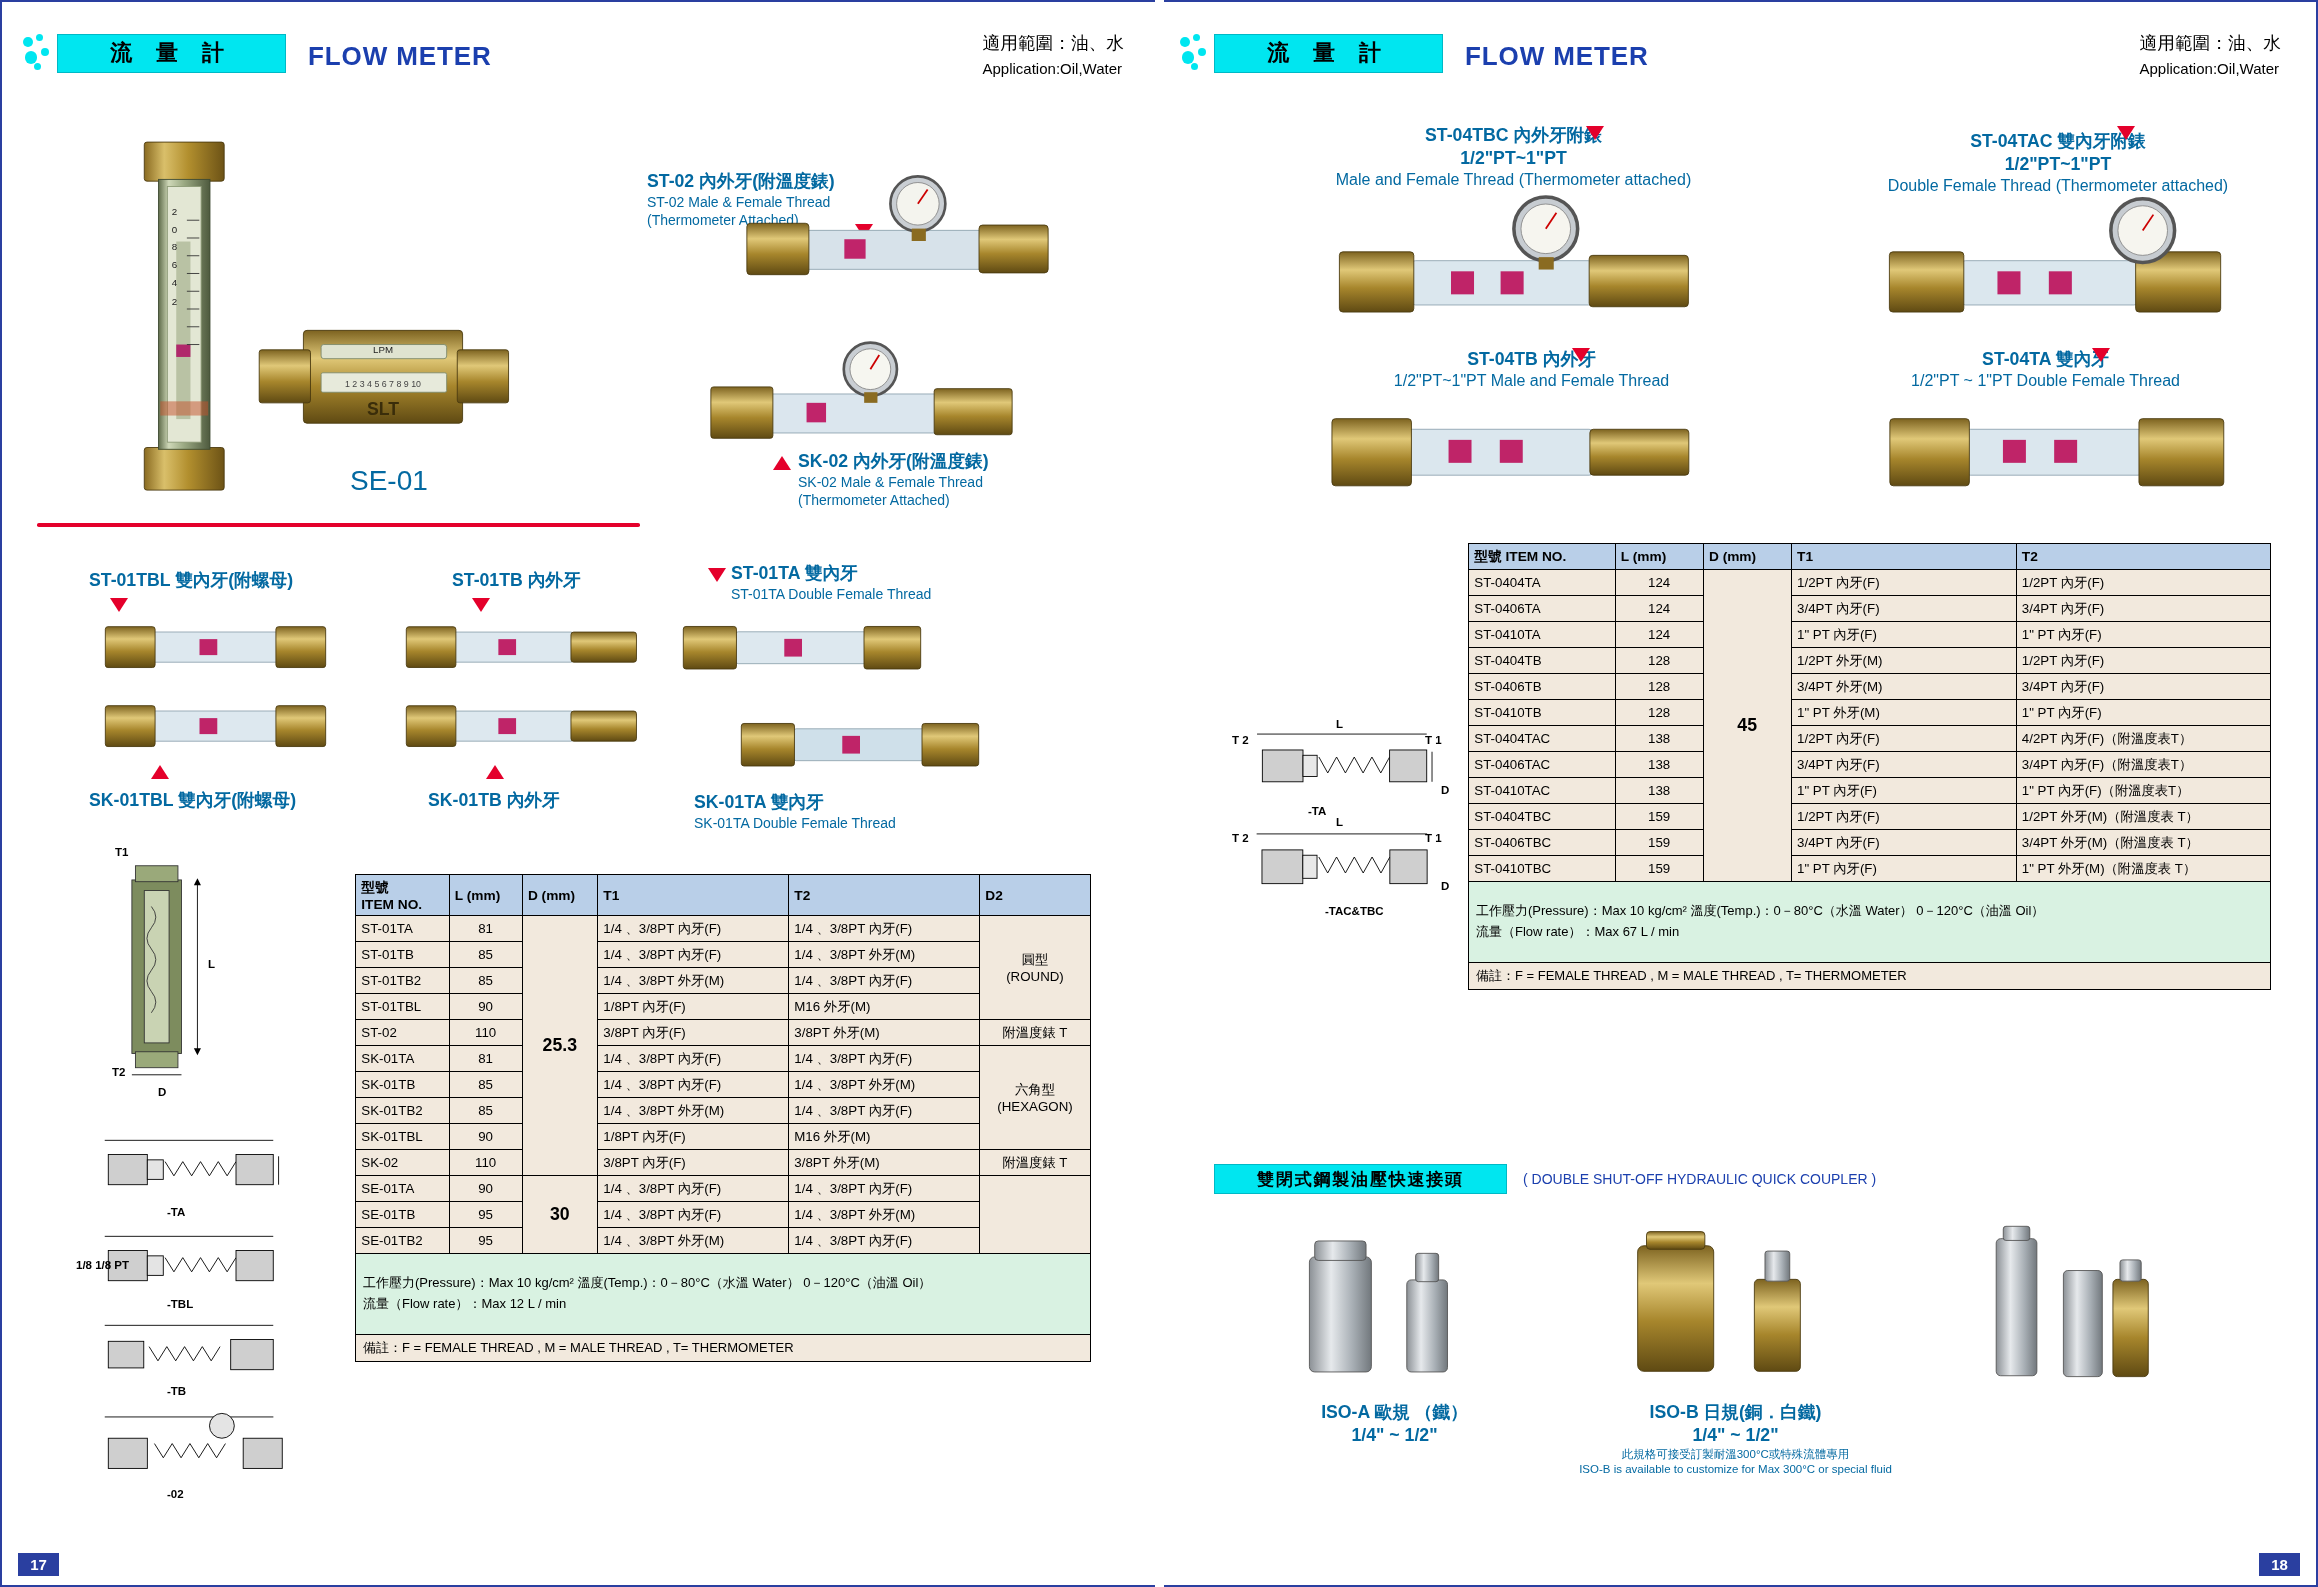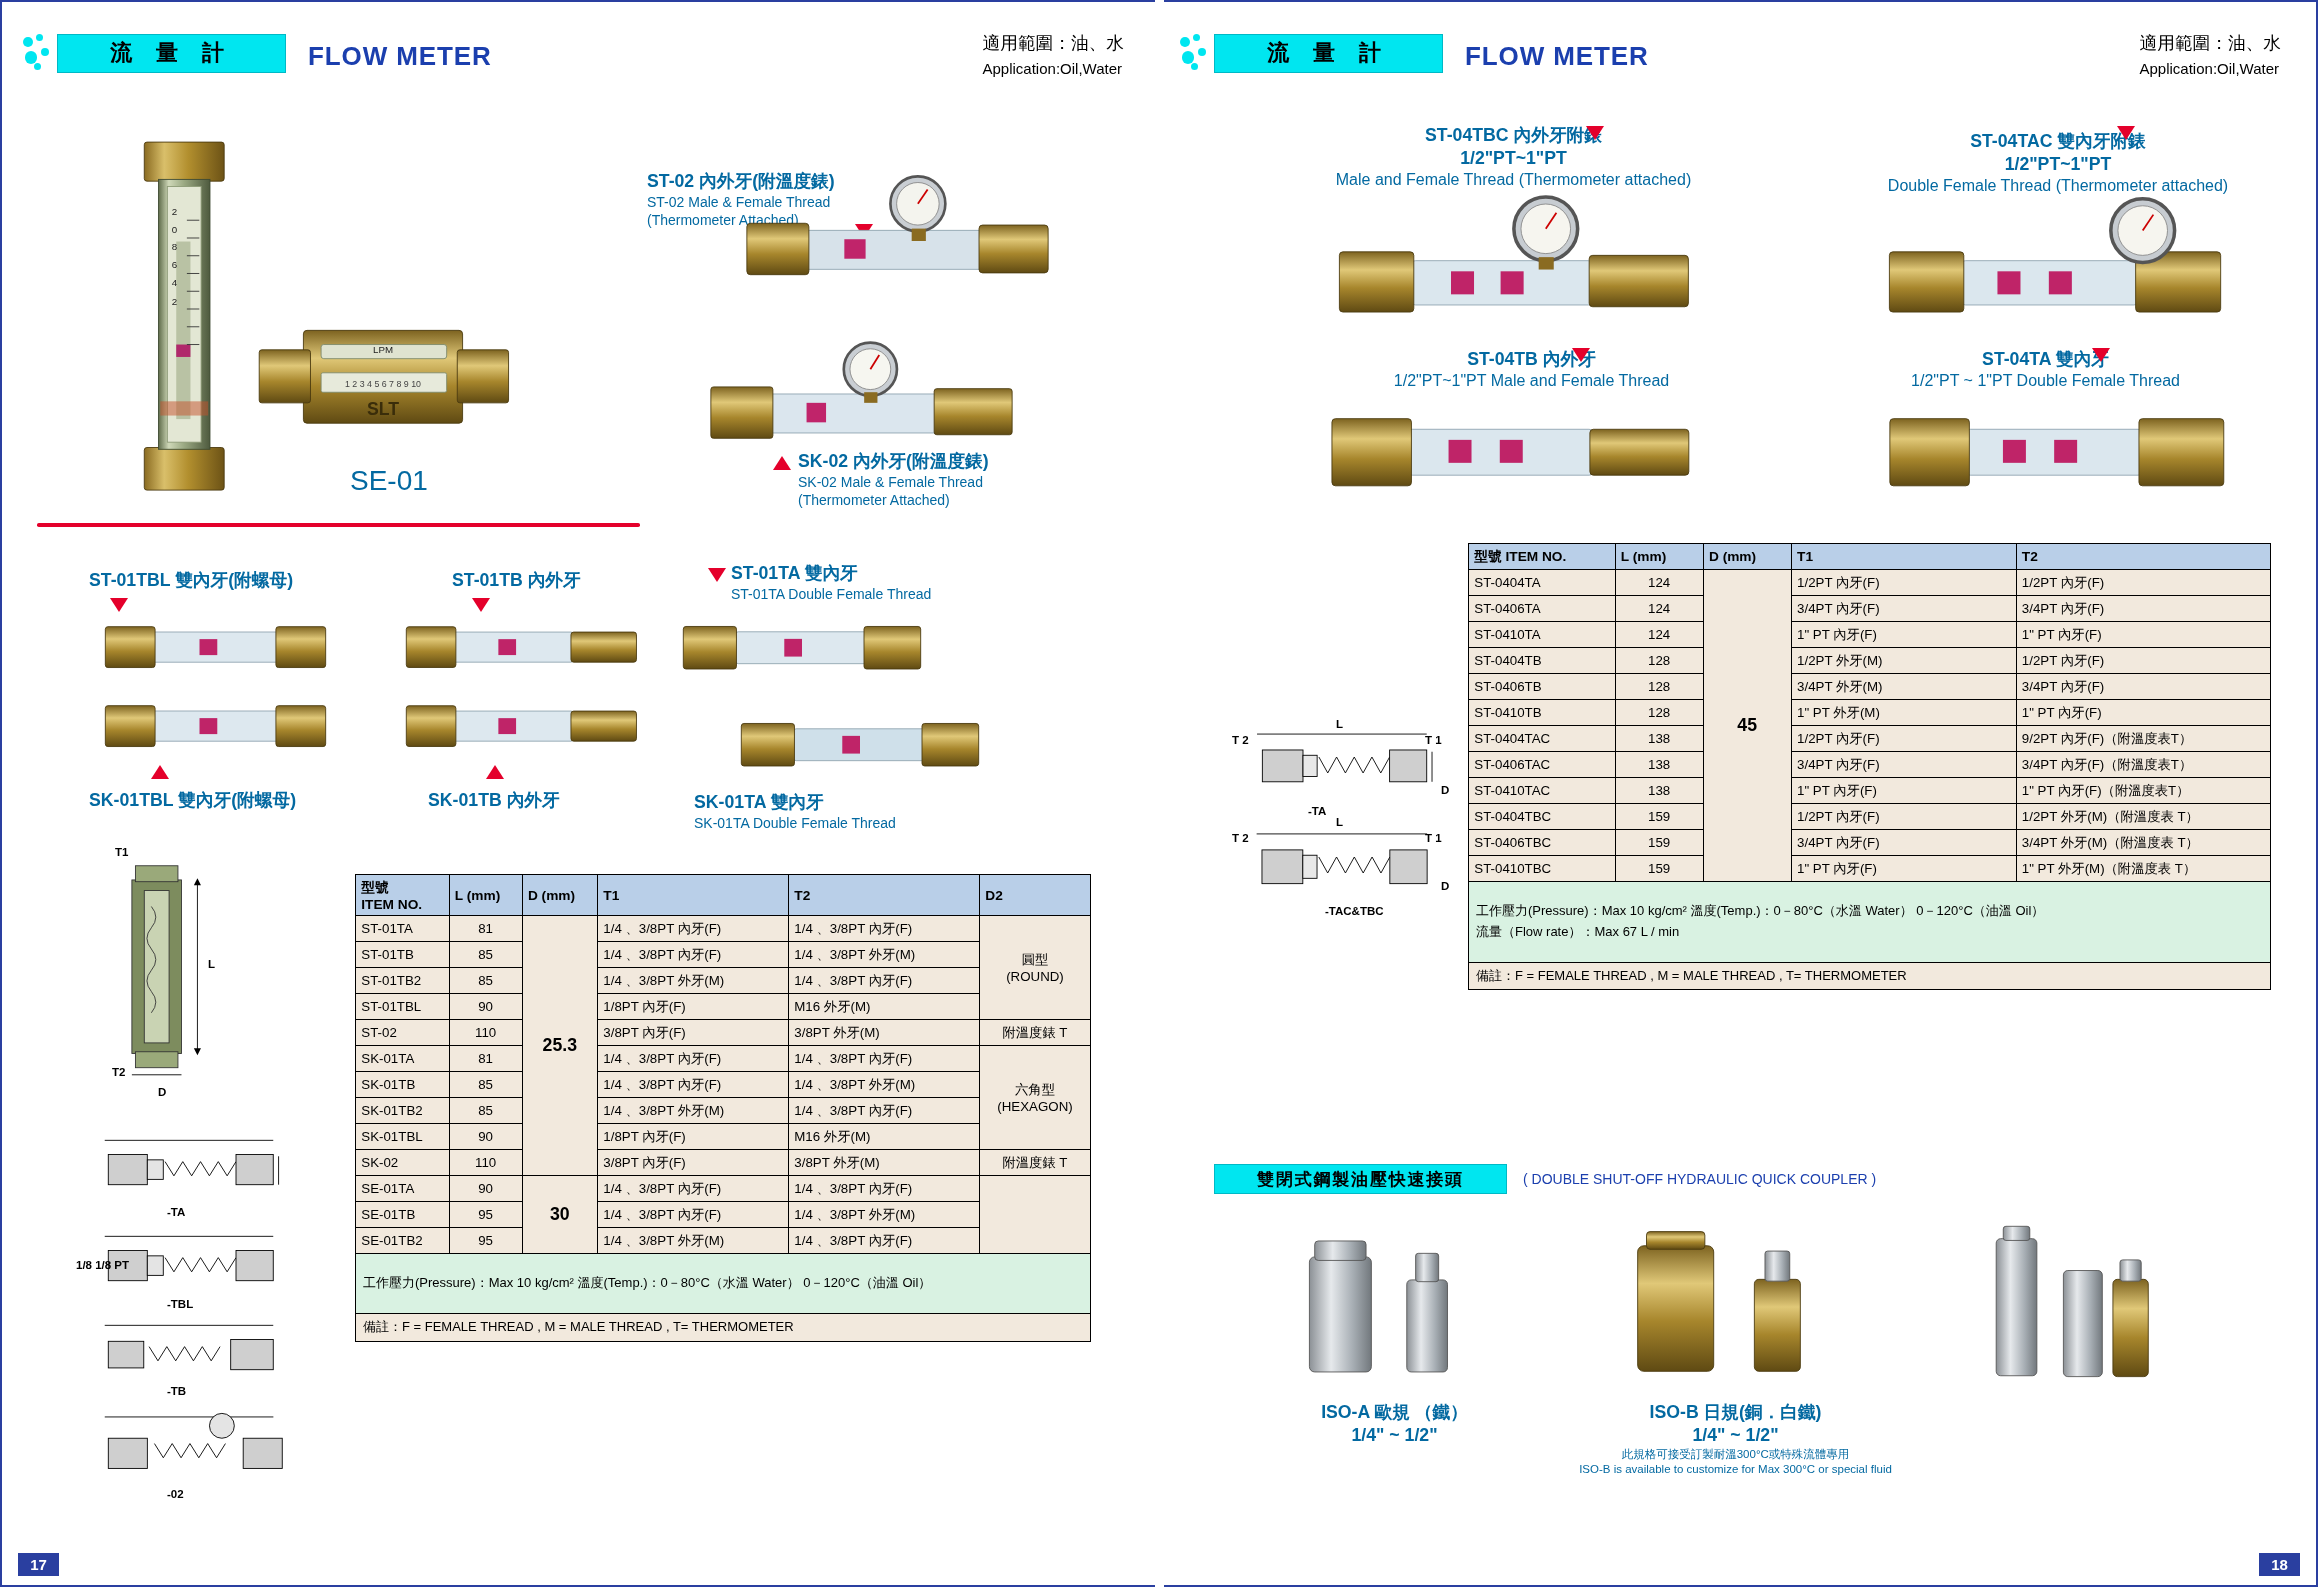--- a/index.html
+++ b/index.html
@@ -485,20 +485,21 @@
             <tr>
               <td>SE-01TB2</td>
               <td class="mid">95</td>
               <td>1/4 、3/8PT 外牙(M)</td>
               <td>1/4 、3/8PT 內牙(F)</td>
             </tr>
           </tbody>
         </table>
       <div class="notes">
         <div>工作壓力(Pressure)：Max 10 kg/cm²        溫度(Temp.)：0－80°C（水溫 Water）           0－120°C（油溫 Oil）</div>
+        <div>流量（Flow rate）：Max 12 L / min</div>
       </div>
       <div class="notes2">備註：F = FEMALE THREAD , M = MALE THREAD , T= THERMOMETER</div>
     </div>
 
     <div class="pagenum left">17</div>
   </div>
 
   <div class="gutter"></div>
 
   <div class="page right">
@@ -673,21 +674,21 @@
             <tr>
               <td>ST-0410TB</td>
               <td class="mid">128</td>
               <td>1" PT 外牙(M)</td>
               <td>1" PT 內牙(F)</td>
             </tr>
             <tr>
               <td>ST-0404TAC</td>
               <td class="mid">138</td>
               <td>1/2PT 內牙(F)</td>
-              <td>9/2PT 內牙(F)（附溫度表T）</td>
+              <td>4/2PT 內牙(F)（附溫度表T）</td>
             </tr>
             <tr>
               <td>ST-0406TAC</td>
               <td class="mid">138</td>
               <td>3/4PT 內牙(F)</td>
               <td>3/4PT 內牙(F)（附溫度表T）</td>
             </tr>
             <tr>
               <td>ST-0410TAC</td>
               <td class="mid">138</td>

